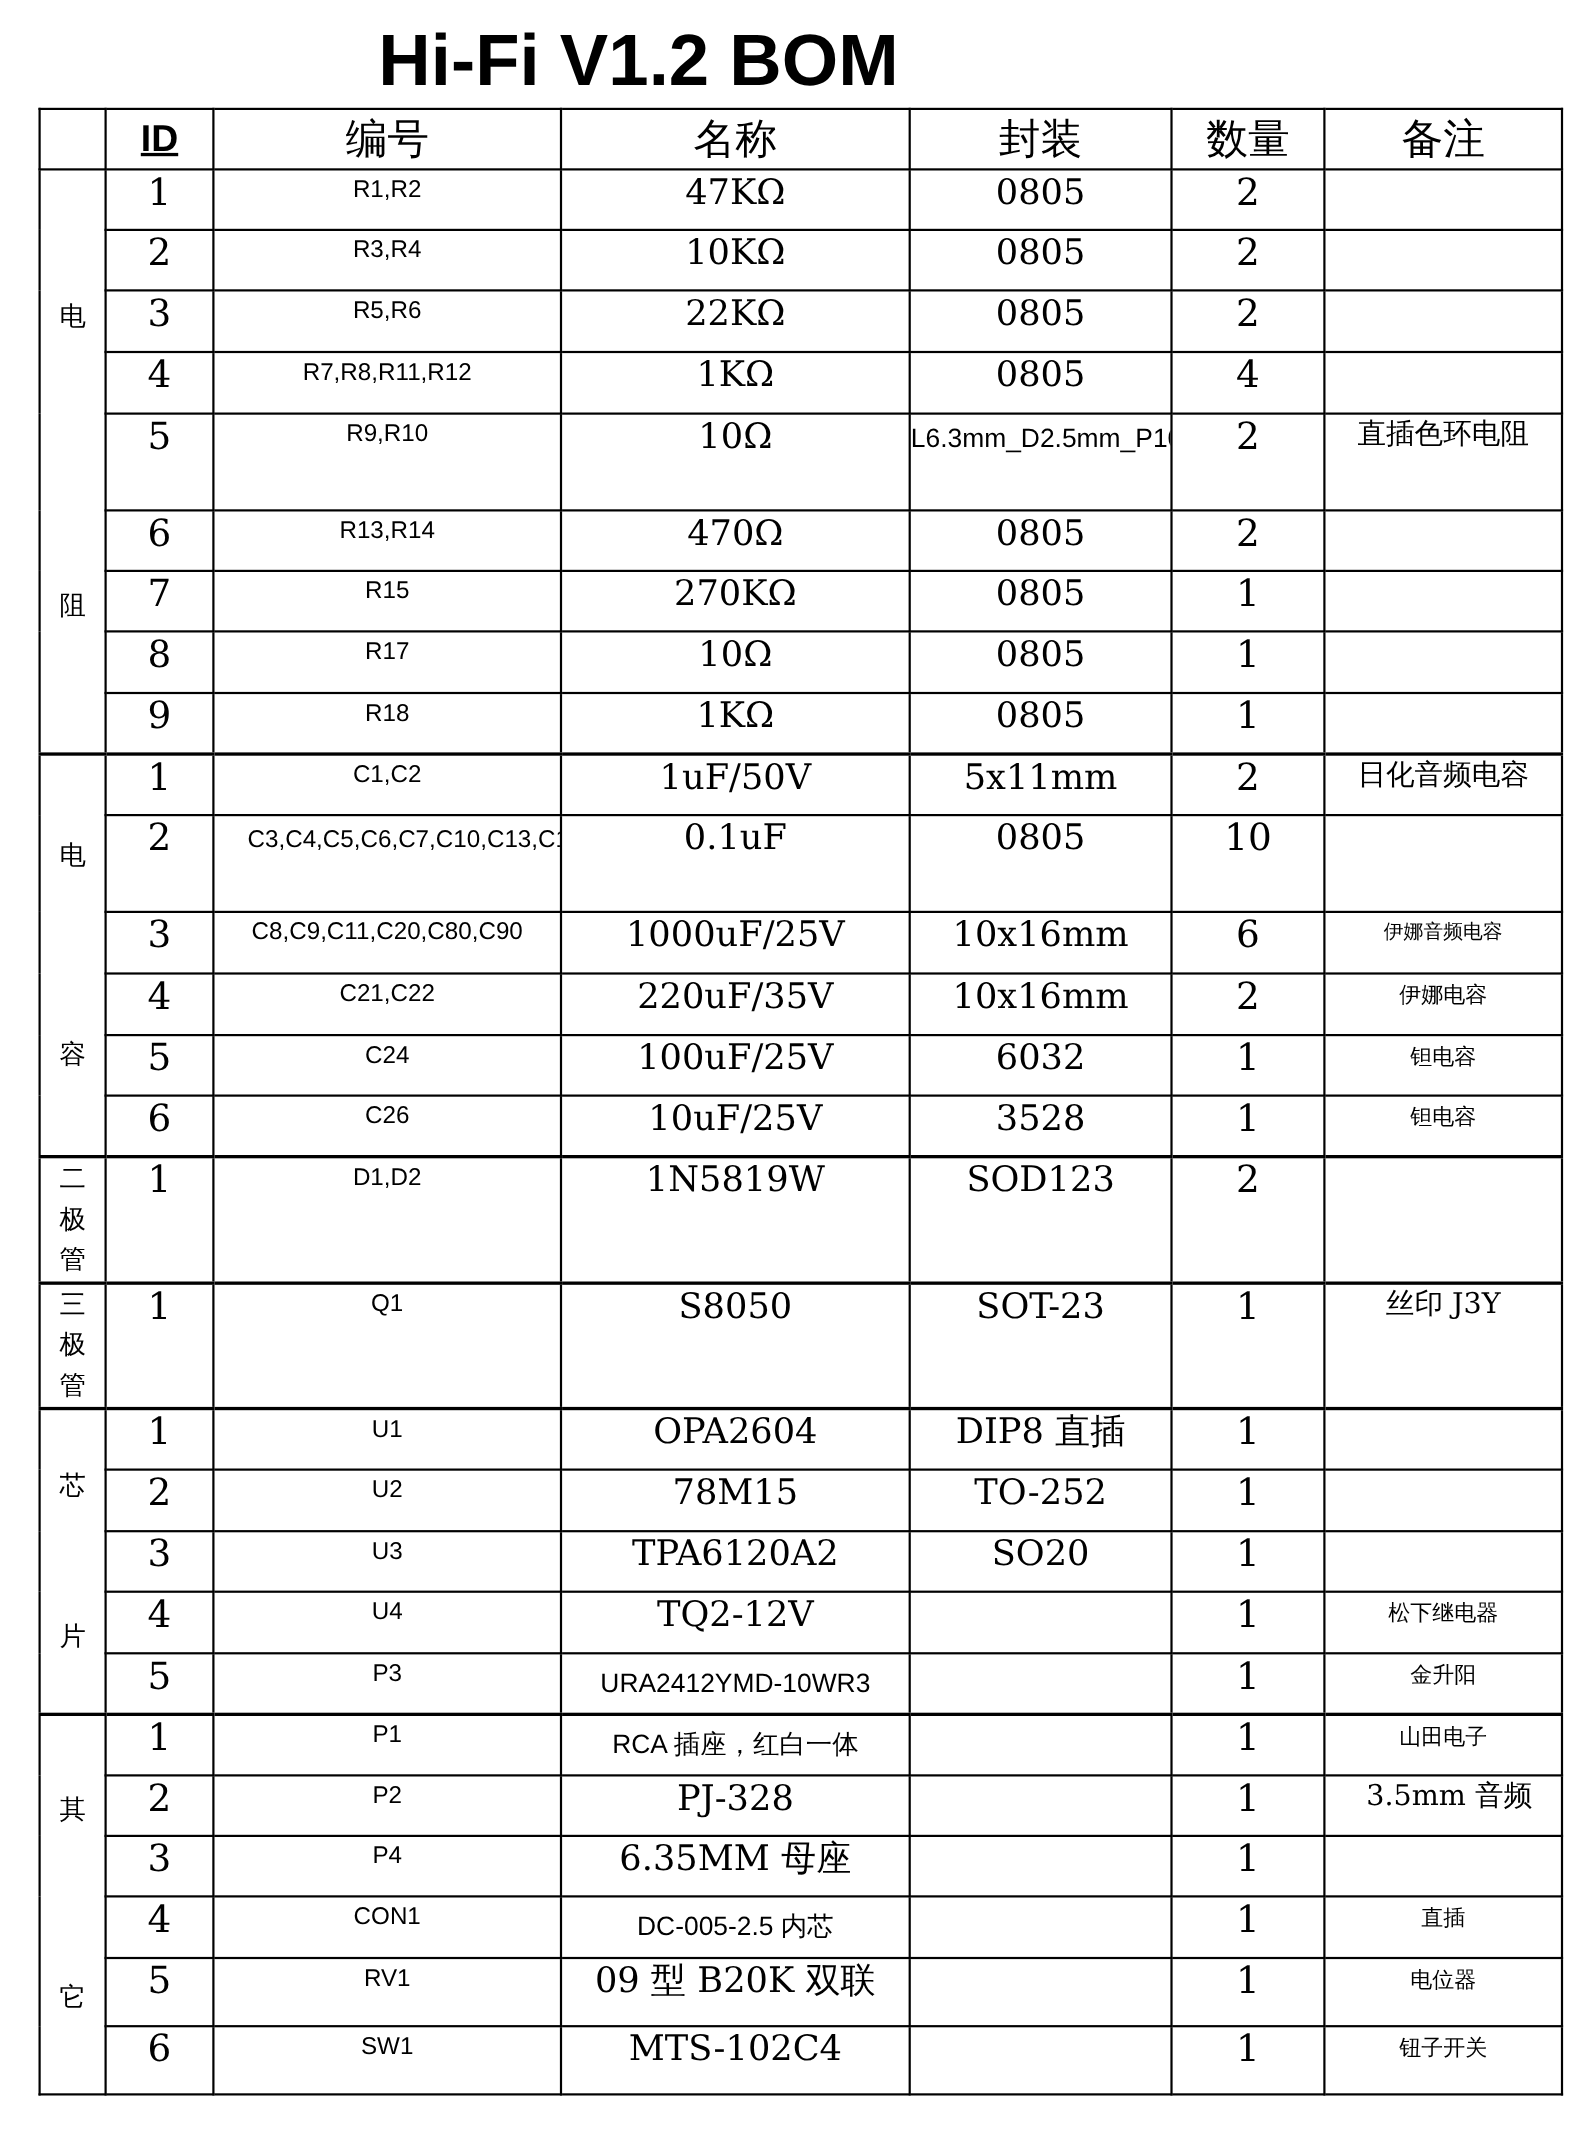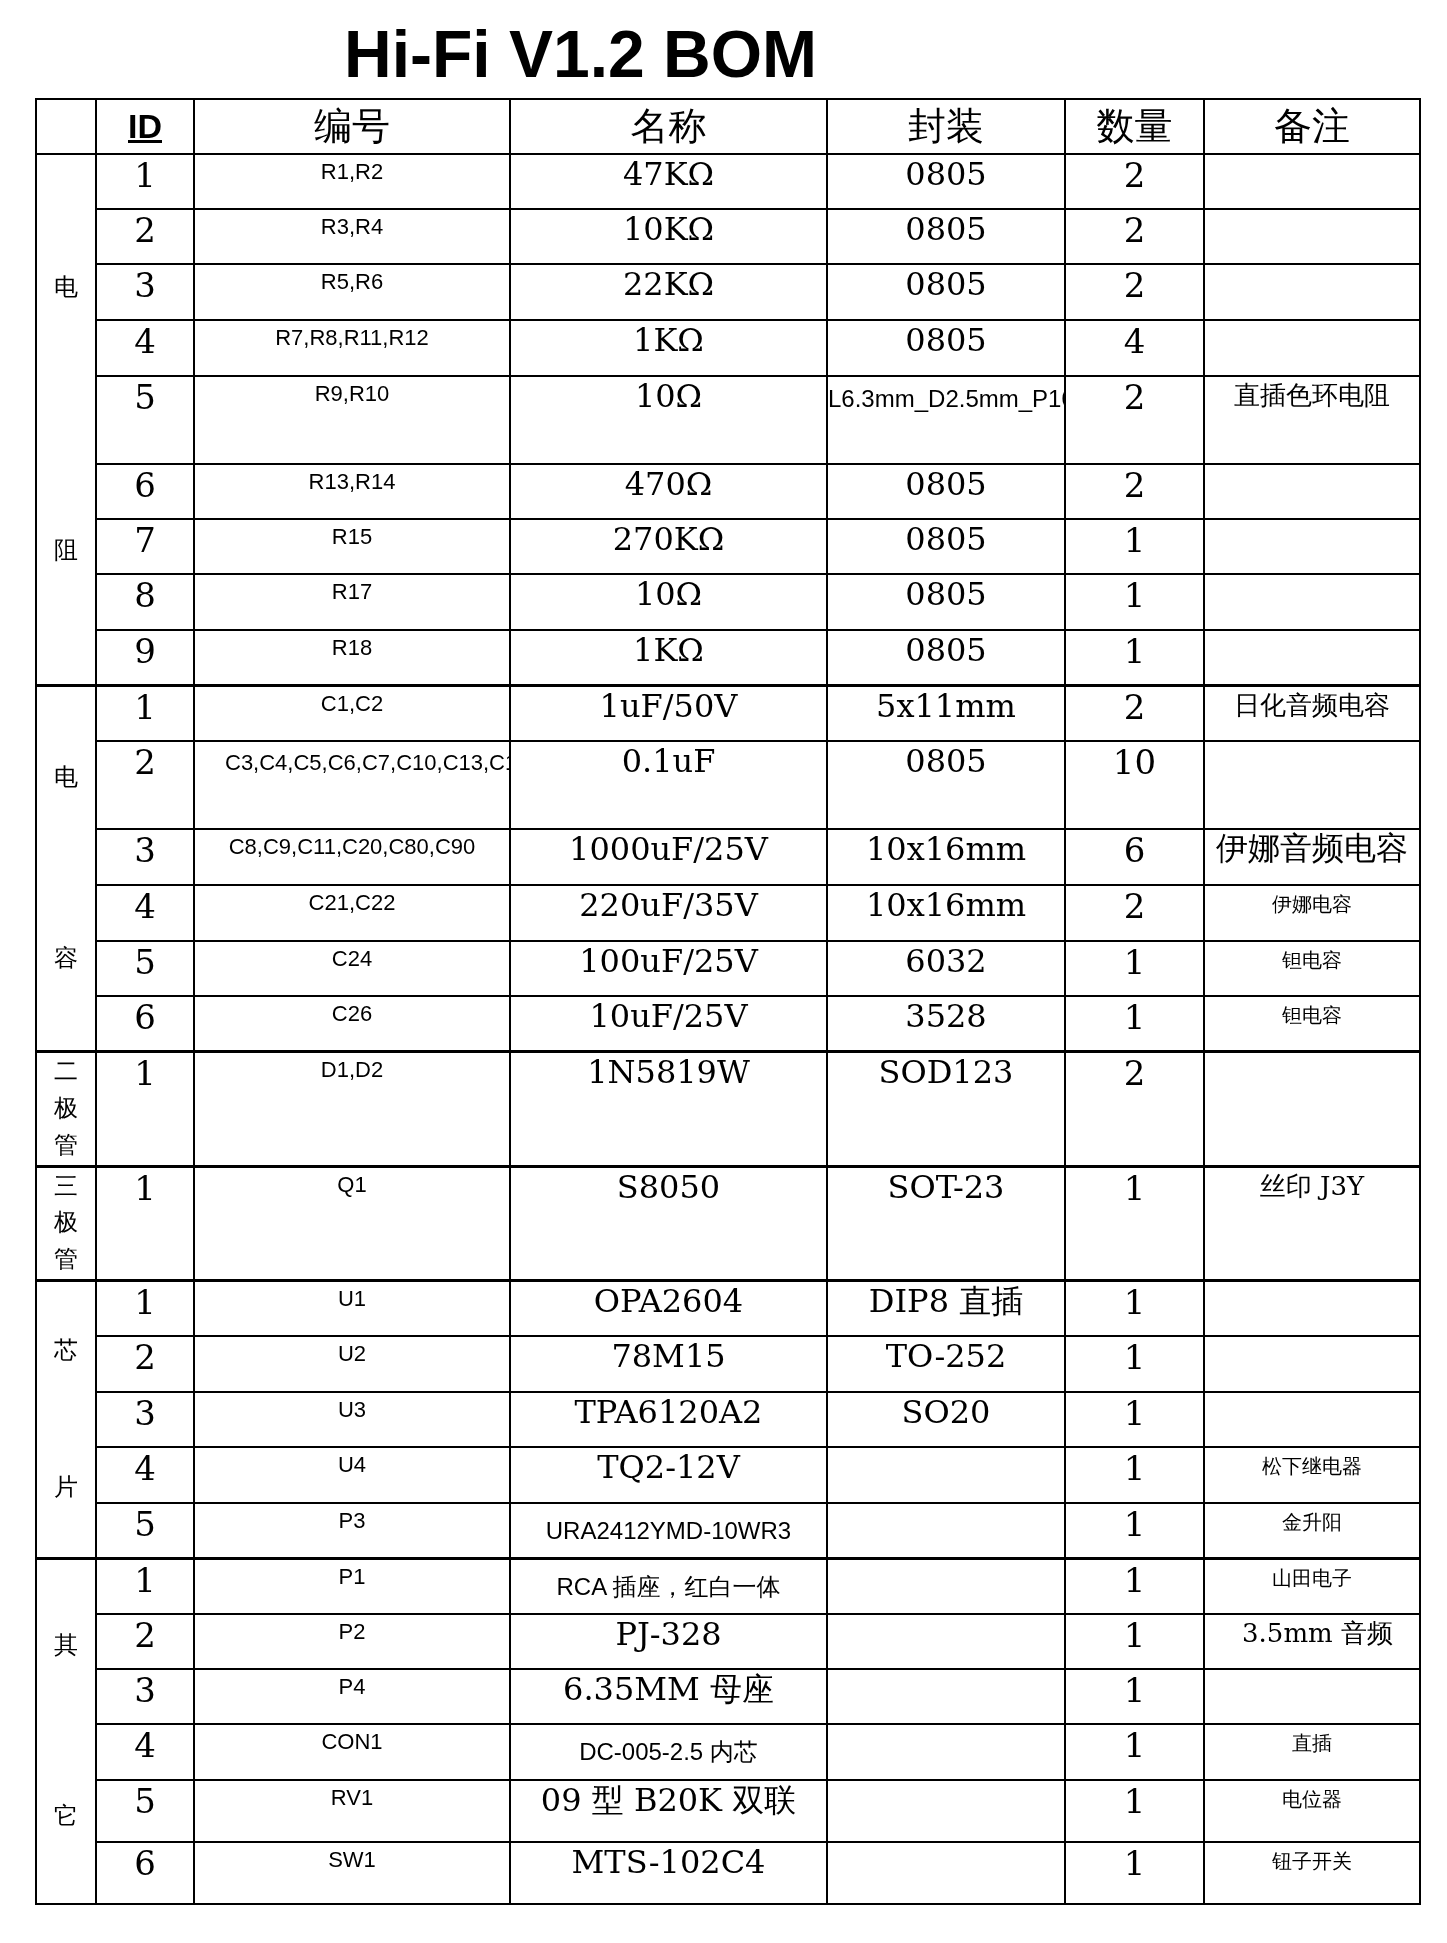--- a/index.html
+++ b/index.html
@@ -161,21 +161,21 @@
         <td class="pkg">0805</td>
         <td class="qty">10</td>
         <td class="note"></td>
       </tr>
       <tr style="height: 56px;">
         <td class="num">3</td>
         <td class="ref">C8,C9,C11,C20,C80,C90</td>
         <td class="name">1000uF/25V</td>
         <td class="pkg">10x16mm</td>
         <td class="qty">6</td>
-        <td class="note" style="font-size: 32px;">伊娜音频电容</td>
+        <td class="note" style="font-size: 18px;">伊娜音频电容</td>
       </tr>
       <tr style="height: 56px;">
         <td class="num">4</td>
         <td class="ref">C21,C22</td>
         <td class="name">220uF/35V</td>
         <td class="pkg">10x16mm</td>
         <td class="qty">2</td>
         <td class="note">伊娜电容</td>
       </tr>
       <tr style="height: 55px;">

